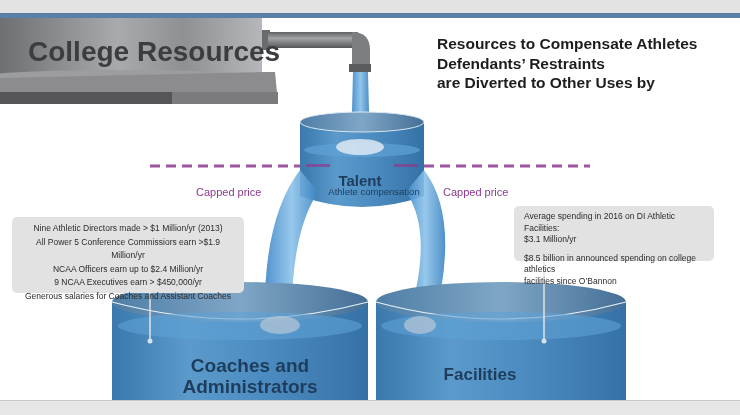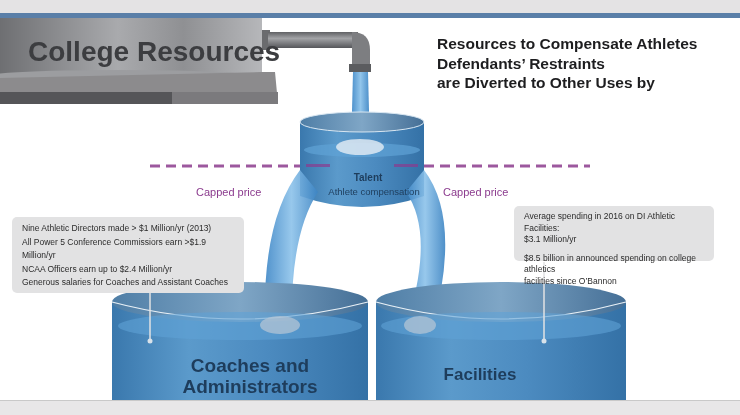--- a/index.html
+++ b/index.html
@@ -99,27 +99,28 @@
 
 <div class="abs title">
   <div>Resources to Compensate Athletes</div>
   <div>Defendants’ Restraints</div>
   <div>are Diverted to Other Uses by</div>
 </div>
 
 <div class="abs capped" style="left:196px;top:171px;">Capped price</div>
 <div class="abs capped" style="left:443px;top:171px;">Capped price</div>
 
-<div class="abs tank-label" style="left:300px;top:172px;width:136px;font-size:10px;">Talent</div>
+<div class="abs tank-label" style="left:292px;top:172px;width:136px;font-size:15px;">Talent</div>
 <div class="abs tank-label" style="left:300px;top:186px;width:148px;font-size:9.5px;font-weight:normal;">Athlete compensation</div>
 
-<div class="abs callout" style="left:12px;top:217px;width:232px;height:76px;">
+<div class="abs callout" style="left:12px;top:217px;width:232px;height:76px;text-align:center;">
   <div>Nine Athletic Directors made &gt; $1 Million/yr (2013)</div>
   <div>All Power 5 Conference Commissiors earn &gt;$1.9 Million/yr</div>
   <div>NCAA Officers earn up to $2.4 Million/yr</div>
+  <div>9 NCAA Executives earn &gt; $450,000/yr</div>
   <div>Generous salaries for Coaches and Assistant Coaches</div>
 </div>
 
 <div class="abs callout" style="left:514px;top:206px;width:200px;height:55px;line-height:11.5px;">
   <div>Average spending in 2016 on DI Athletic Facilities:</div>
   <div>$3.1 Million/yr</div>
   <div style="height:7px"></div>
   <div>$8.5 billion in announced spending on college athletics</div>
   <div>facilities since O’Bannon</div>
 </div>

